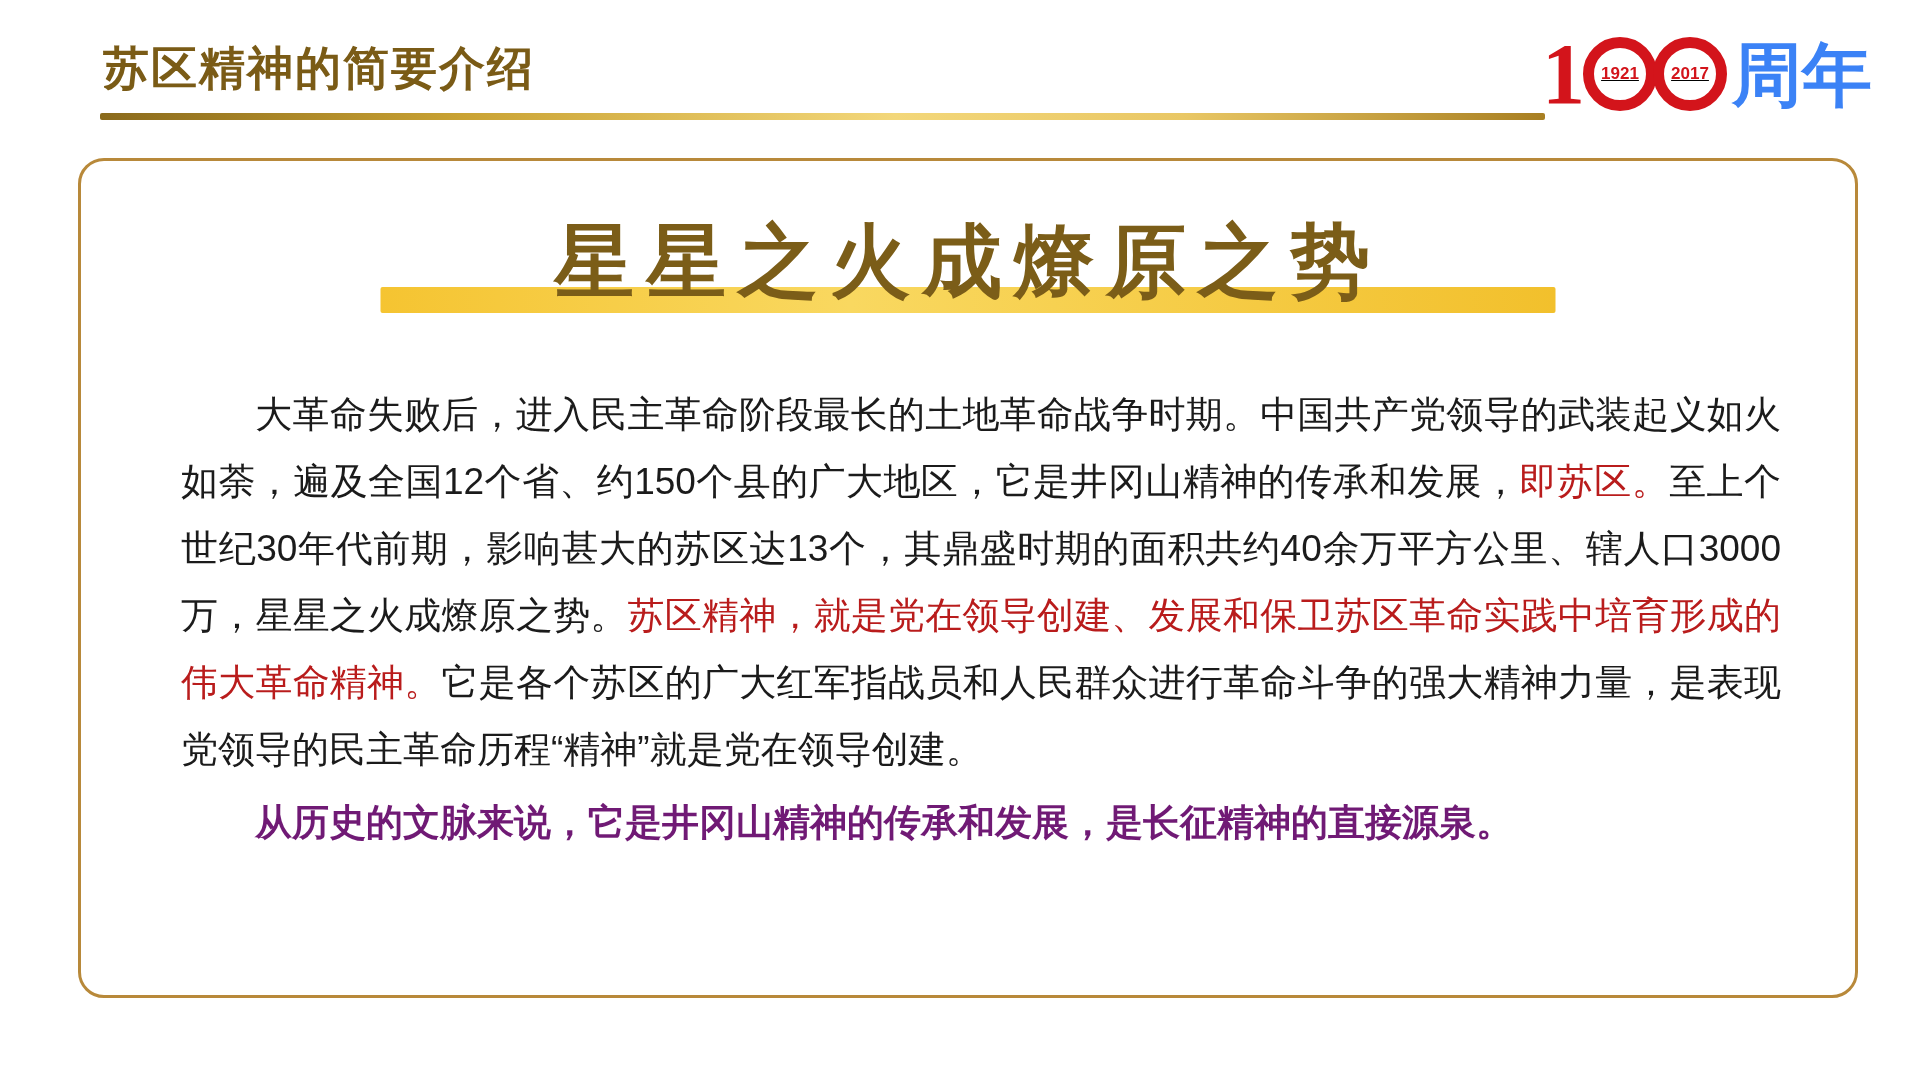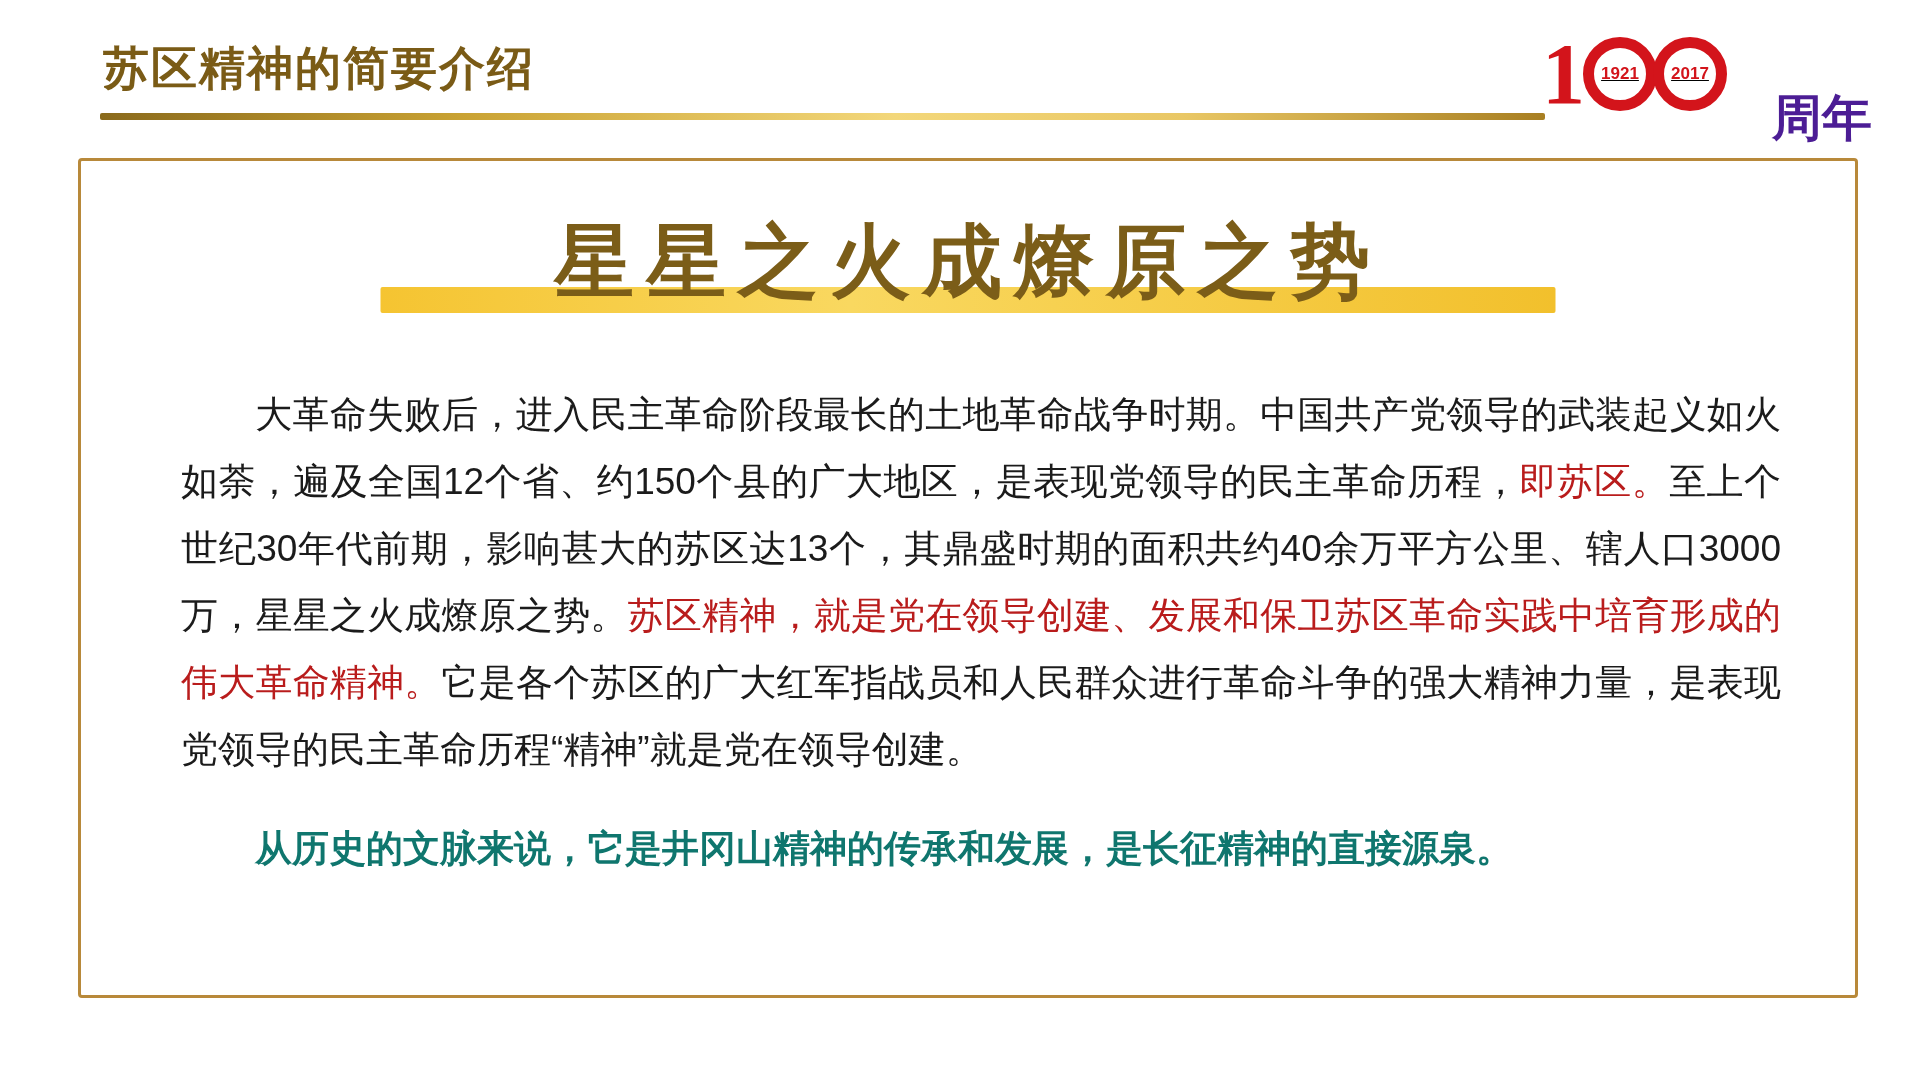--- a/index.html
+++ b/index.html
@@ -86,38 +86,37 @@
     font-size: 17px;
     color: #d3141b;
     font-weight: bold;
     letter-spacing: 0px;
     font-family: "Liberation Sans", "DejaVu Sans", sans-serif;
   }
   .anniv-text {
     position: absolute;
     right: 0;
     top: 4px;
-    font-size: 50px;
-    font-weight: bold;
-    color: #4c1d95;
+    font-size: 70px;
+    font-weight: bold;
+    color: #3b82f6;
     line-height: 86px;
     white-space: nowrap;
     font-family: "Liberation Sans", "DejaVu Sans", sans-serif;
-    margin-top: 43px;
   }
 
   
   .card {
     position: absolute;
     left: 78px;
     top: 158px;
     width: 1780px;
     height: 840px;
     border: 3px solid #b8893a;
-    border-radius: 4px;
+    border-radius: 26px;
     box-sizing: border-box;
     background: #ffffff;
   }
 
   .headline-wrap {
     position: absolute;
     left: 50%;
     transform: translateX(-50%);
     top: 48px;
     width: 1200px;
@@ -158,26 +157,26 @@
     text-align: justify;
     text-justify: inter-ideograph;
     font-family: "Liberation Sans", "DejaVu Sans", sans-serif;
   }
   .body-text .indent { display: inline-block; width: 74px; }
   .body-text b { font-weight: normal; color: #b91c1c; }
 
   .conclusion {
     position: absolute;
     left: 100px;
-    top: 658px;
+    top: 632px;
     width: 1600px;
     font-size: 37px;
     line-height: 60px;
     font-weight: bold;
-    color: #0f766e;
+    color: #701a75;
     font-family: "Liberation Sans", "DejaVu Sans", sans-serif;
   }
   .conclusion .indent { display: inline-block; width: 74px; }
 </style>
 </head>
 <body>
 
 <div class="header">
   <div class="header-title">苏区精神的简要介绍</div>
   <div class="header-rule"></div>
@@ -196,17 +195,17 @@
   </div>
 </div>
 
 <div class="card">
 
   <div class="headline-wrap">
     <div class="headline-bar"></div>
     <div class="headline">星星之火成燎原之势</div>
   </div>
 
-  <div class="body-text"><span class="indent"></span><span>大革命失败后，进入民主革命阶段最长的土地革命战争时期。中国共产党领导的武装起义如火如荼，遍及全国12个省、约150个县的广大地区，是表现党领导的民主革命历程，</span><b>即苏区。</b><span>至上个世纪30年代前期，影响甚大的苏区达13个，其鼎盛时期的面积共约40余万平方公里、辖人口3000万，星星之火成燎原之势。</span><b>苏区精神，就是党在领导创建、发展和保卫苏区革命实践中培育形成的伟大革命精神。</b><span>它是各个苏区的广大红军指战员和人民群众进行革命斗争的强大精神力量，是表现党领导的民主革命历程“精神”就是党在领导创建。</span></div>
+  <div class="body-text"><span class="indent"></span><span>大革命失败后，进入民主革命阶段最长的土地革命战争时期。中国共产党领导的武装起义如火如荼，遍及全国12个省、约150个县的广大地区，它是井冈山精神的传承和发展，</span><b>即苏区。</b><span>至上个世纪30年代前期，影响甚大的苏区达13个，其鼎盛时期的面积共约40余万平方公里、辖人口3000万，星星之火成燎原之势。</span><b>苏区精神，就是党在领导创建、发展和保卫苏区革命实践中培育形成的伟大革命精神。</b><span>它是各个苏区的广大红军指战员和人民群众进行革命斗争的强大精神力量，是表现党领导的民主革命历程“精神”就是党在领导创建。</span></div>
 
   <div class="conclusion"><span class="indent"></span><span>从历史的文脉来说，它是井冈山精神的传承和发展，是长征精神的直接源泉。</span></div>
 
 </div>
 
 </body></html>

